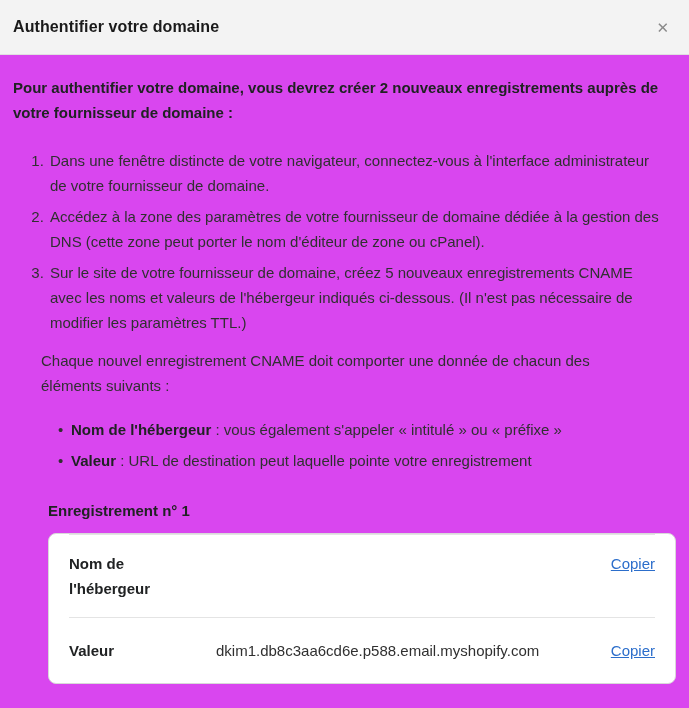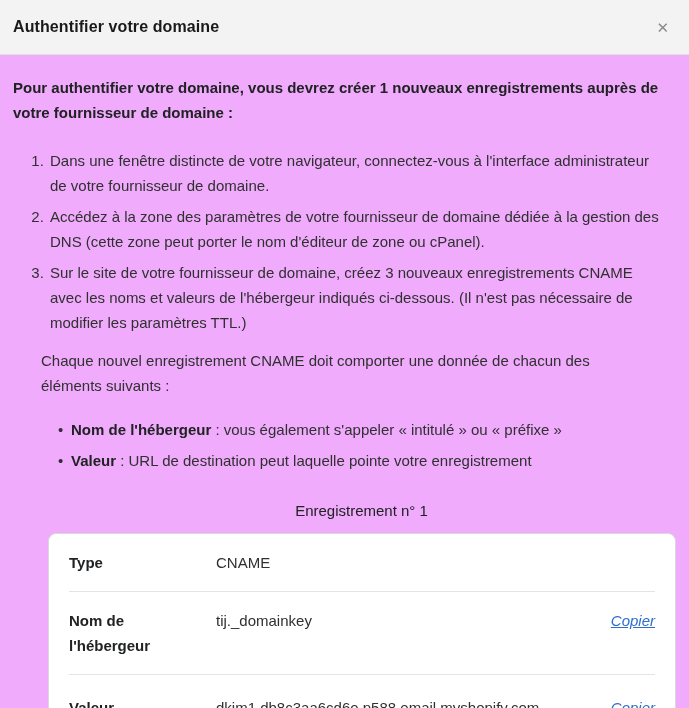--- a/index.html
+++ b/index.html
@@ -6,21 +6,21 @@
   html, body { margin: 0; padding: 0; }
   body {
     width: 689px; height: 708px;
     background: #ffffff;
     font-family: "Liberation Sans", sans-serif;
     color: #303030;
     -webkit-font-smoothing: antialiased;
   }
   .modal {
     width: 689px; height: 708px;
-    background: #f0abfc;
+    background: #d946ef;
     overflow: hidden;
   }
   
   .modal-header {
     height: 55px;
     background: #f3f3f3;
     border-bottom: 1px solid #e0e0e0;
     display: flex;
     align-items: center;
     justify-content: space-between;
@@ -80,23 +80,22 @@
   ul.bullets > li .dot {
     position: absolute;
     left: -13px;
     top: 0;
     color: #303030;
   }
   ul.bullets b { color: #202223; font-weight: 700; }
   .record-heading {
     margin: 25px 0 10px 35px;
     font-size: 15px;
-    font-weight: 400;
+    font-weight: 700;
     color: #202223;
-    text-align: center;
   }
   
   .record-table {
     margin-left: 35px;
     width: 628px;
     border: 1px solid #d9d9d9;
     border-radius: 8px;
     background: #ffffff;
   }
   .record-row {
@@ -117,21 +116,20 @@
     color: #303030;
     word-break: break-all;
     padding-right: 10px;
   }
   .copy-link {
     margin-left: auto;
     flex-shrink: 0;
     color: #2c6ecb;
     text-decoration: underline;
     cursor: pointer;
-    font-style: italic;
   }
   .row-divider {
     height: 1px;
     background: #e4e4e4;
     margin: 0 20px;
   }
 </style>
 </head>
 <body>
 
@@ -139,53 +137,48 @@
 
   <header class="modal-header">
     <h1 class="modal-title">Authentifier votre domaine</h1>
     <button class="close-btn">
       <span>✕</span>
     </button>
   </header>
 
   <div class="modal-body">
 
-    <p class="intro">Pour authentifier votre domaine, vous devrez créer 1 nouveaux enregistrements auprès de votre fournisseur de domaine :</p>
+    <p class="intro">Pour authentifier votre domaine, vous devrez créer 2 nouveaux enregistrements auprès de votre fournisseur de domaine :</p>
 
     <ol class="steps">
       <li>Dans une fenêtre distincte de votre navigateur, connectez-vous à l'interface administrateur de votre fournisseur de domaine.</li>
       <li>Accédez à la zone des paramètres de votre fournisseur de domaine dédiée à la gestion des DNS (cette zone peut porter le nom d'éditeur de zone ou cPanel).</li>
-      <li>Sur le site de votre fournisseur de domaine, créez 3 nouveaux enregistrements CNAME avec les noms et valeurs de l'hébergeur indiqués ci-dessous. (Il n'est pas nécessaire de modifier les paramètres TTL.)</li>
+      <li>Sur le site de votre fournisseur de domaine, créez 5 nouveaux enregistrements CNAME avec les noms et valeurs de l'hébergeur indiqués ci-dessous. (Il n'est pas nécessaire de modifier les paramètres TTL.)</li>
     </ol>
 
     <p class="note">Chaque nouvel enregistrement CNAME doit comporter une donnée de chacun des éléments suivants :</p>
 
     <ul class="bullets">
       <li>
         <span class="dot">•</span><b>Nom de l'hébergeur</b><span> : vous également s'appeler « intitulé » ou « préfixe »</span>
       </li>
       <li>
         <span class="dot">•</span><b>Valeur</b><span> : URL de destination peut laquelle pointe votre enregistrement</span>
       </li>
     </ul>
 
     <h2 class="record-heading">Enregistrement n° 1</h2>
 
     <div class="record-table">
 
-      <div class="record-row">
-        <div class="cell-label">Type</div>
-        <div class="cell-value">CNAME</div>
-      </div>
 
       <div class="row-divider"></div>
 
       <div class="record-row">
         <div class="cell-label">Nom de l'hébergeur</div>
-        <div class="cell-value">tij._domainkey</div>
         <a class="copy-link" href="#">Copier</a>
       </div>
 
       <div class="row-divider"></div>
 
       <div class="record-row tall">
         <div class="cell-label">Valeur</div>
         <div class="cell-value">dkim1.db8c3aa6cd6e.p588.email.myshopify.com</div>
         <a class="copy-link" href="#">Copier</a>
       </div>

